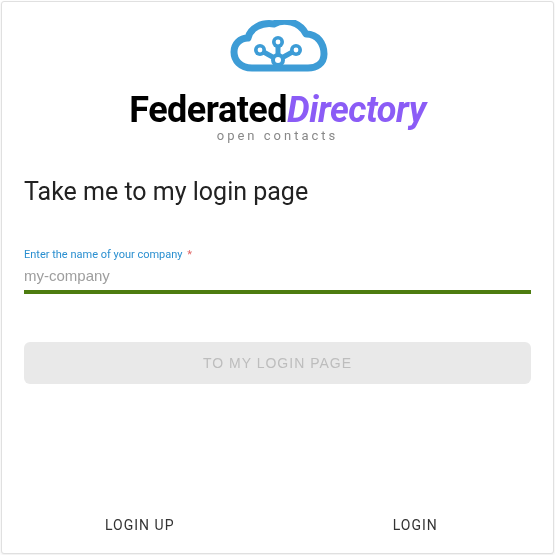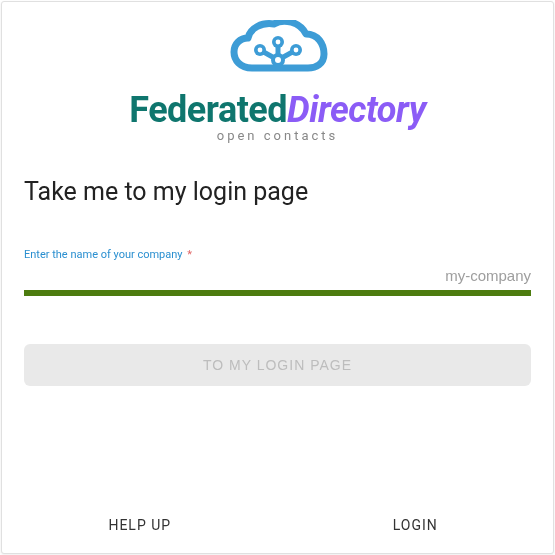--- a/index.html
+++ b/index.html
@@ -28,21 +28,21 @@
     .logo-icon {
       display: inline-block;
     }
     .wordmark {
       margin-top: 6px;
       font-size: 36px;
       font-weight: 700;
       letter-spacing: -0.5px;
       line-height: 1;
     }
-    .wordmark .fed { color: #0f766e; }
+    .wordmark .fed { color: #000000; }
     .wordmark .dir { color: #8b5cf6; font-style: italic; }
     .tagline {
       margin-top: 0;
       font-size: 13px;
       letter-spacing: 3px;
       color: #888;
       text-transform: lowercase;
     }
     .content {
       padding: 0 22px;
@@ -59,27 +59,26 @@
       color: #2a8fd0;
       margin-bottom: 2px;
     }
     .field-label .req {
       color: #e06666;
       margin-left: 2px;
     }
     .text-input {
       width: 100%;
       border: none;
-      border-bottom: 6px solid #4d7c0f;
+      border-bottom: 4px solid #4d7c0f;
       font-size: 15px;
       color: #9e9e9e;
       padding: 4px 0 6px 0;
       outline: none;
       background: transparent;
-      text-align: right;
     }
     .text-input::placeholder { color: #9e9e9e; }
     .submit-btn {
       display: block;
       width: 100%;
       margin-top: 48px;
       height: 42px;
       background: #e9e9e9;
       border: none;
       border-radius: 6px;
@@ -147,17 +146,17 @@
     <div class="field-label">
       <span>Enter the name of your company</span>
       <span class="req">*</span>
     </div>
     <input type="text" class="text-input" placeholder="my-company" style="">
 
     <button class="submit-btn">TO MY LOGIN PAGE</button>
   </div>
 
   <div class="footer">
-    <a>HELP UP</a>
+    <a>LOGIN UP</a>
     <a>LOGIN</a>
   </div>
 
 </div>
 
 </body></html>

